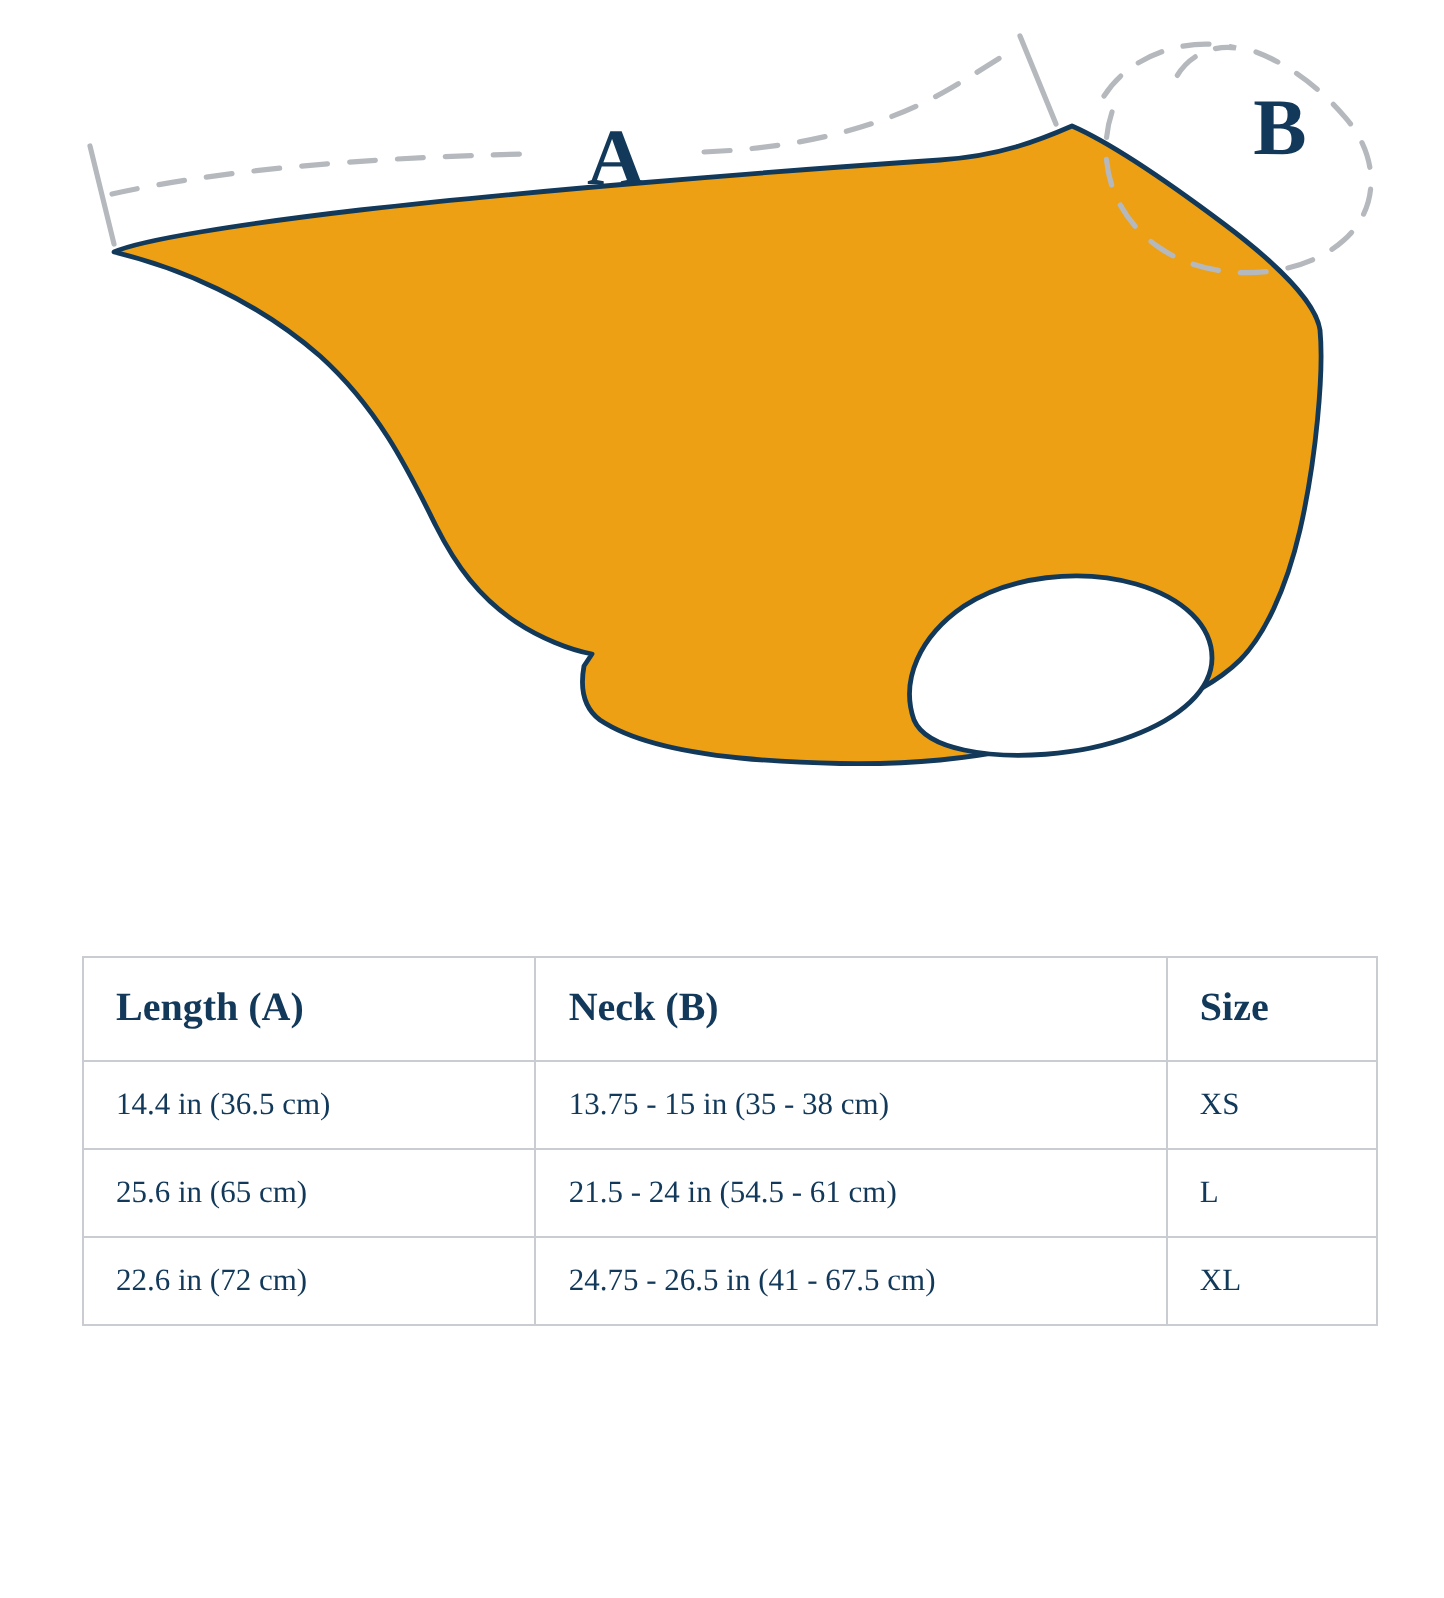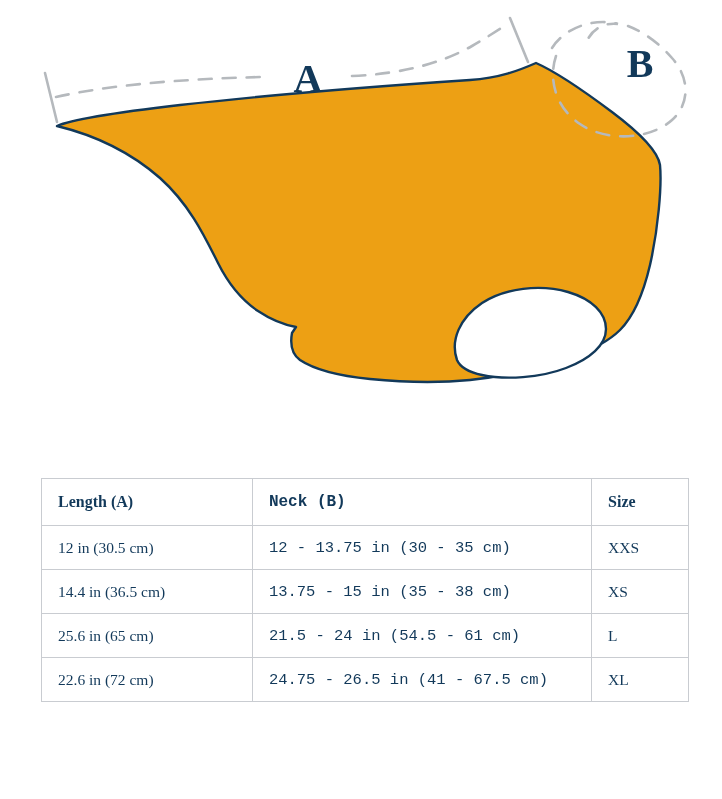--- a/index.html
+++ b/index.html
@@ -46,28 +46,28 @@
   table.size-table th,
   table.size-table td {
     border: 1px solid #c9ccd1;
     text-align: left;
     padding: 12px 16px;
     font-weight: normal;
     white-space: nowrap;
   }
   table.size-table th {
     font-weight: bold;
-    font-size: 16px;
+    font-size: 20px;
     padding-top: 14px;
     padding-bottom: 14px;
   }
   table.size-table td.col-length,
   table.size-table th.col-length { width: 232px; }
   table.size-table td.col-neck,
-  table.size-table th.col-neck { width: 327px; font-family: Liberation Mono, monospace; }
+  table.size-table th.col-neck { width: 327px; }
   table.size-table td.col-size,
   table.size-table th.col-size { width: 89px; }
   table.size-table tr td { height: 19px; }
 </style>
 </head>
 <body>
 
 <div id="diagram-area">
   <svg id="diagram-svg" width="722" height="460" viewBox="0 0 722 460" xmlns="http://www.w3.org/2000/svg">
 
@@ -126,25 +126,20 @@
   <table class="size-table">
     <thead>
       <tr>
         <th class="col-length">Length (A)</th>
         <th class="col-neck">Neck (B)</th>
         <th class="col-size">Size</th>
       </tr>
     </thead>
     <tbody>
       <tr>
-        <td class="col-length">12 in (30.5 cm)</td>
-        <td class="col-neck">12 - 13.75 in (30 - 35 cm)</td>
-        <td class="col-size">XXS</td>
-      </tr>
-      <tr>
         <td class="col-length">14.4 in (36.5 cm)</td>
         <td class="col-neck">13.75 - 15 in (35 - 38 cm)</td>
         <td class="col-size">XS</td>
       </tr>
       <tr>
         <td class="col-length">25.6 in (65 cm)</td>
         <td class="col-neck">21.5 - 24 in (54.5 - 61 cm)</td>
         <td class="col-size">L</td>
       </tr>
       <tr>

